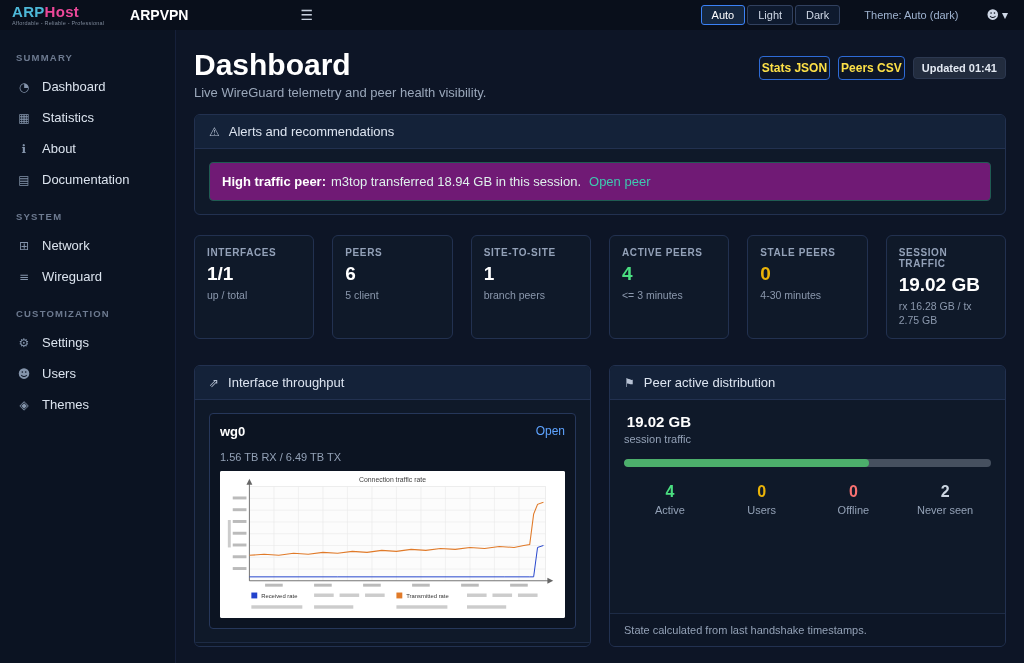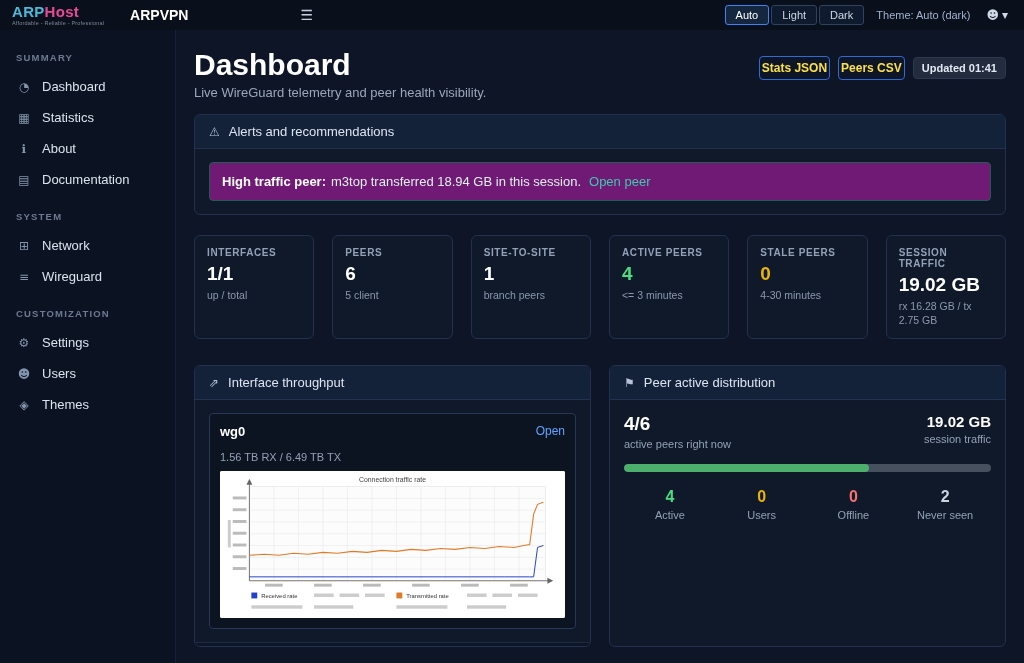--- a/index.html
+++ b/index.html
@@ -13,21 +13,21 @@
 
   
   .navbar { height:30px; background:#090f1b; display:flex; align-items:center; padding:0 12px; }
   .brand { display:flex; flex-direction:column; line-height:1; cursor:pointer; }
   .brand-line { font-size:15px; font-weight:bold; letter-spacing:0.3px; }
   .brand-a { color:#4db8d8; }
   .brand-b { color:#ec4899; }
   .brand-tag { font-size:5.5px; color:#7c8798; margin-top:2px; letter-spacing:0.2px; }
   .appname { margin-left:26px; font-size:14px; font-weight:bold; color:#fff; }
   .hamburger { margin-left:112px; color:#c7d0dd; font-size:14px; cursor:pointer; }
-  .nav-right { margin-left:auto; display:flex; align-items:center; gap:12px;padding-left:9px; }
+  .nav-right { margin-left:auto; display:flex; align-items:center; gap:24px;padding-left:9px; }
   .theme-group { display:flex; gap:2px; }
   .theme-btn { background:#0e1a2e; border:1px solid #31415f; color:#cfd8e6; font-size:11px;
     padding:3px 10px; border-radius:3px; cursor:pointer; font-family:inherit; }
   .theme-btn.active { border-color:#3b82f6; background:#15273f; color:#ffffff; }
   .theme-status { font-size:11px; color:#9fb3d0; }
   .user-menu { display:flex; align-items:center; gap:3px; color:#cfd8e6; font-size:12px; cursor:pointer; padding:0 4px; }
 
   
   .layout { display:flex; height:633px; }
   .sidebar { width:176px; background:#0b1322; border-right:1px solid #16203a; padding:10px 8px; flex-shrink:0; }
@@ -296,24 +296,20 @@
           <div class="panel-footer">Interface graphs come from stored RRD history plus the current session.</div>
         </section>
 
         <section class="panel">
           <div class="panel-header">
             <span class="ph-icon icon">⚑</span>
             <span>Peer active distribution</span>
           </div>
           <div class="panel-body peer-body">
             <div class="peer-top">
-              <div>
-                <div class="big">4/6</div>
-                <div class="muted">active peers right now</div>
-              </div>
               <div style="text-align:right;">
                 <div class="big2">19.02 GB</div>
                 <div class="muted">session traffic</div>
               </div>
             </div>
             <div class="progress">
               <div class="progress-fill" id="progress-fill" style="width: 66.7%; background: rgb(76, 175, 107);"></div>
             </div>
             <div class="states-row" id="states-row">
                 <div class="state-col">
@@ -327,19 +323,20 @@
                 <div class="state-col">
                   <div class="state-value" style="color: rgb(248, 113, 113);">0</div>
                   <div class="state-label">Offline</div>
                 </div>
                 <div class="state-col">
                   <div class="state-value" style="color: rgb(203, 213, 225);">2</div>
                   <div class="state-label">Never seen</div>
                 </div>
               </div>
           </div>
+          <div class="panel-footer">State calculated from last handshake timestamps.</div>
         </section>
 
       </div>
 
     </main>
   </div>
 </div>
 
 </body></html>

